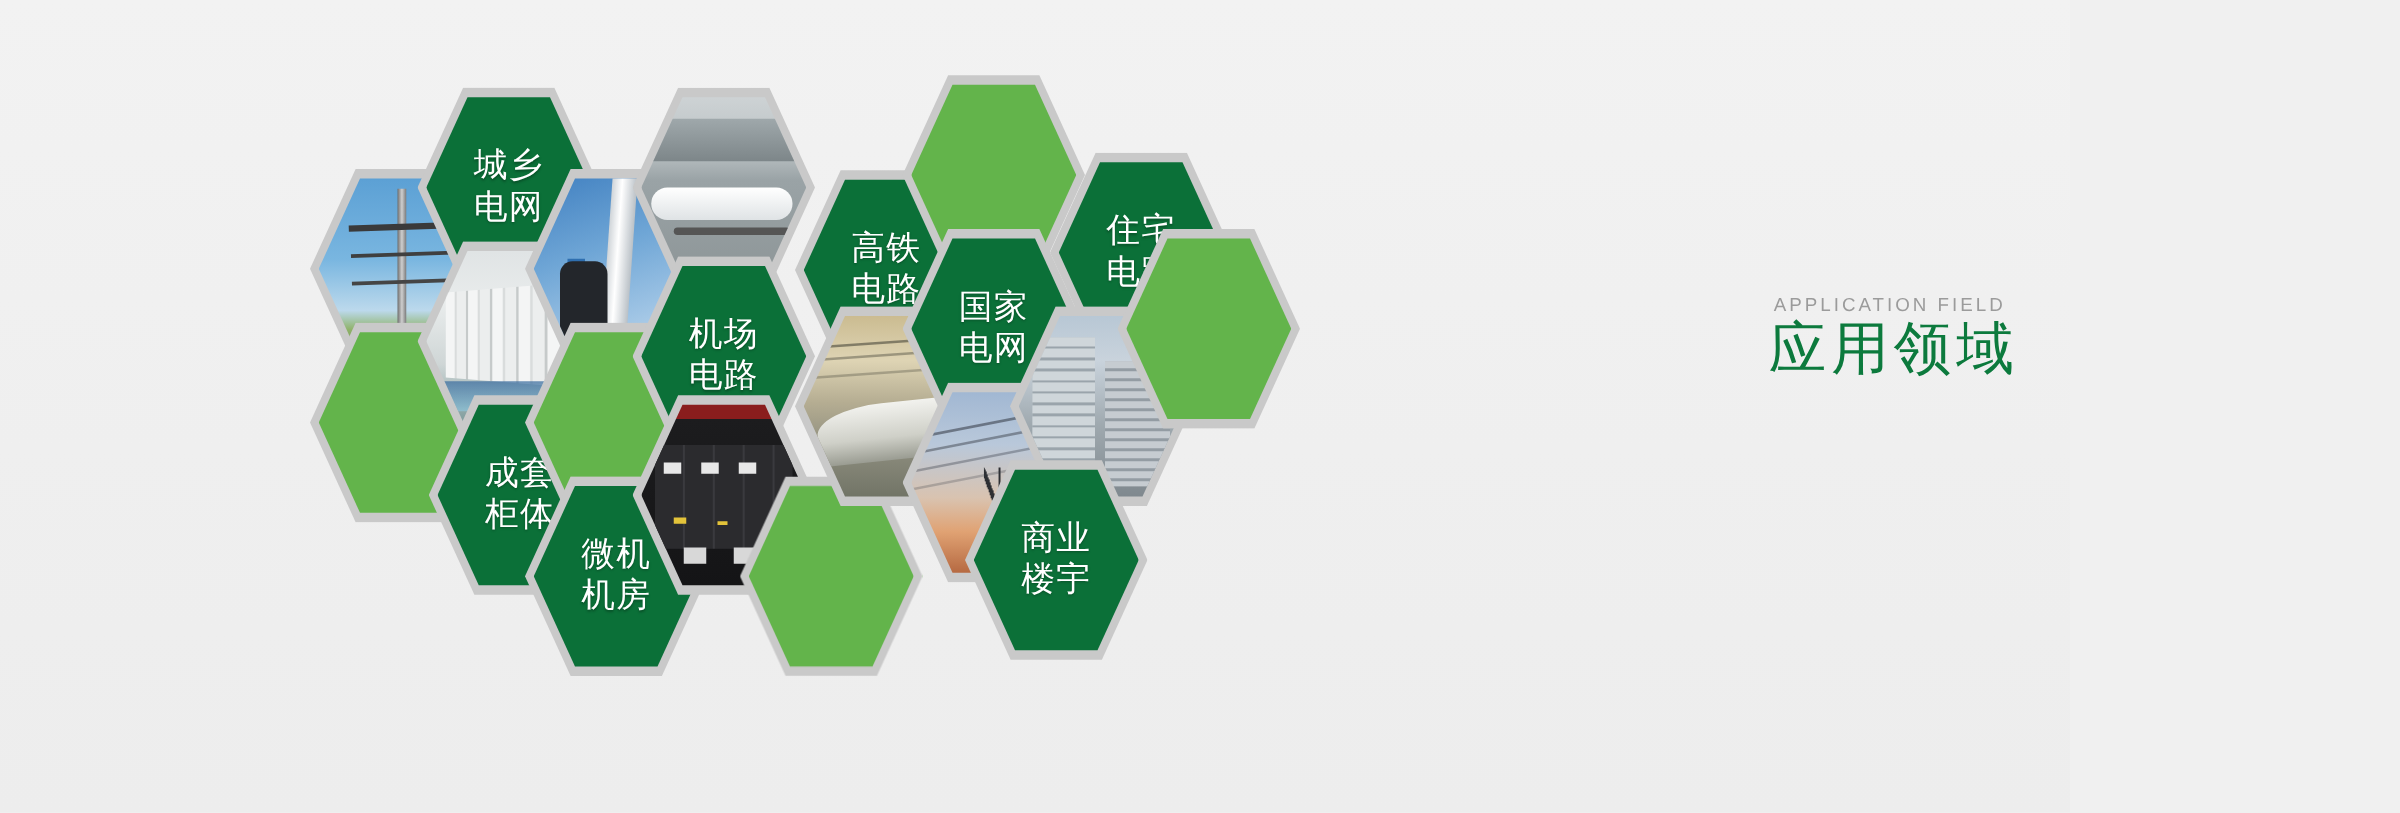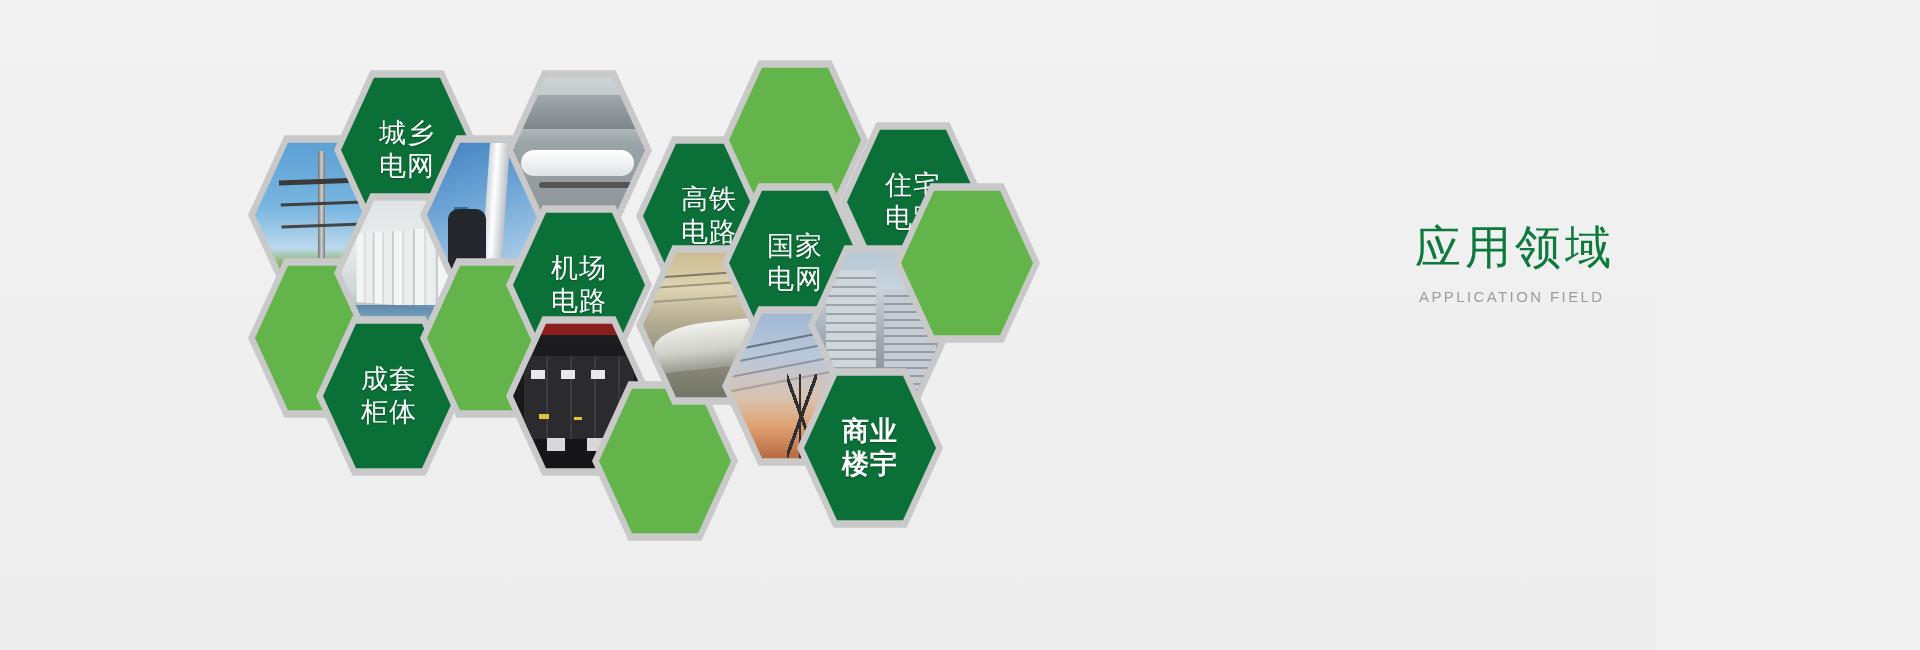--- a/index.html
+++ b/index.html
@@ -284,34 +284,40 @@
         <div class="inner">
           <div class="hex-label">城乡
 电网</div>
         </div>
       </div>
       <div class="hex" style="left: 334px; top: 189px;">
         <div class="inner">
           <div class="photo ph-cabinets"></div>
         </div>
       </div>
-      <div class="hex fill-dark" style="left: 316px; top: 312px;">
+      <div class="hex fill-dark" style="left: 343px; top: 312px;">
         <div class="inner">
           <div class="hex-label">成套
 柜体</div>
         </div>
       </div>
       <div class="hex" style="left: 420px; top: 131px;">
         <div class="inner">
           <div class="photo ph-lineman"></div>
         </div>
       </div>
       <div class="hex fill-light" style="left: 420px; top: 254px;">
         <div class="inner"></div>
       </div>
+      <div class="hex fill-dark" style="left: 420px; top: 377px;">
+        <div class="inner">
+          <div class="hex-label">微机
+机房</div>
+        </div>
+      </div>
       <div class="hex" style="left: 506px; top: 66px;">
         <div class="inner">
           <div class="photo ph-airport"></div>
         </div>
       </div>
       <div class="hex fill-dark" style="left: 506px; top: 201px;">
         <div class="inner">
           <div class="hex-label">机场
 电路</div>
         </div>
@@ -353,29 +359,29 @@
         <div class="inner">
           <div class="hex-label">住宅
 电路</div>
         </div>
       </div>
       <div class="hex" style="left: 808px; top: 241px;">
         <div class="inner">
           <div class="photo ph-towers"></div>
         </div>
       </div>
-      <div class="hex fill-dark" style="left: 797px; top: 364px; font-weight: bold;">
+      <div class="hex fill-dark" style="left: 772px; top: 364px;">
         <div class="inner">
           <div class="hex-label">商业
 楼宇</div>
         </div>
       </div>
       <div class="hex fill-light" style="left: 894px; top: 179px;">
         <div class="inner"></div>
       </div>
     </div>
 
   <div id="title-block">
+    <div id="app-subtitle">APPLICATION FIELD</div>
     <div id="app-title">应用领域</div>
-    <div id="app-subtitle">APPLICATION FIELD</div>
   </div>
 
 </div>
 
 </body></html>

